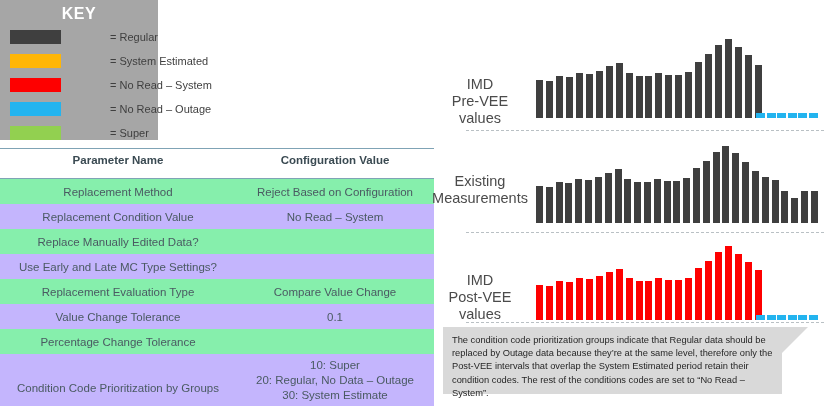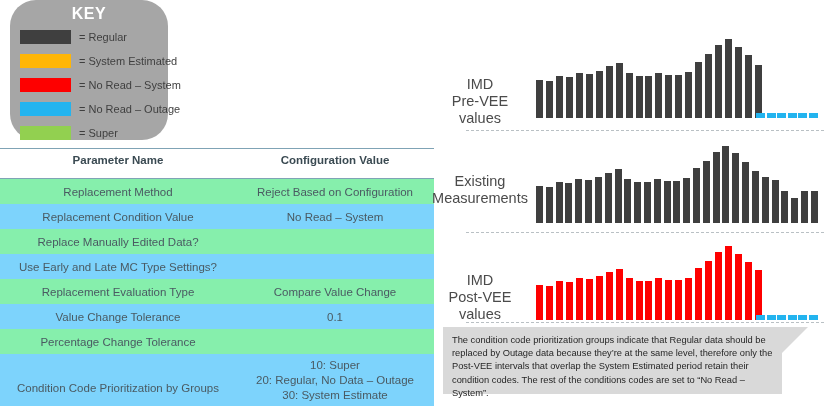--- a/index.html
+++ b/index.html
@@ -5,32 +5,31 @@
   html,body{margin:0;padding:0;}
   body{
     width:824px;height:406px;
     background:#ffffff;
     font-family:"Liberation Sans", sans-serif;
     overflow:hidden;
     position:relative;
   }
   
   #key-box{
-    position:absolute;left:10px;top:0;width:158px;height:140px;
+    position:absolute;left:0;top:0;width:158px;height:140px;
     background:#a6a6a6;
-    border-radius:26px;
   }
   #key-title{
     color:#ffffff;font-size:16px;font-weight:bold;
     text-align:center;letter-spacing:.5px;
     padding-top:5px;
   }
   .key-row{
     display:flex;align-items:center;
-    height:20px;margin-top:4px;padding-left:10px;
+    height:20px;margin-top:4px;padding-left:10px;gap:41px;
   }
   .key-swatch{width:51px;height:14px;flex:0 0 auto;}
   .key-label{
     margin-left:8px;font-size:11px;color:#3f3f3f;
     white-space:nowrap;
   }
   
   #param-table{
     position:absolute;left:0;top:148px;width:418px;
     border-collapse:collapse;
@@ -44,21 +43,21 @@
     background:#ffffff;
   }
   #param-table td{
     font-size:11.5px;color:#4a5a62;
     padding:4px 6px;height:17px;
     vertical-align:middle;
   }
   #param-table td.pname{text-align:center;}
   #param-table td.pvalue{text-align:center;}
   #param-table tr.alt td{background:#86efac;}
-  #param-table tr.plain td{background:#7dd3fc;}
+  #param-table tr.plain td{background:#c4b5fd;}
   #param-table tr.last td{border-bottom:1.3px solid #7fa3b5;}
   .multi-line{line-height:1.32;}
   
   #charts{position:absolute;left:430px;top:0;width:394px;height:406px;}
   .chart-block{position:absolute;left:0;width:394px;}
   .chart-label{
     position:absolute;left:0;width:100px;
     text-align:center;font-size:14.5px;color:#4b4b4b;
     line-height:1.18;
   }

